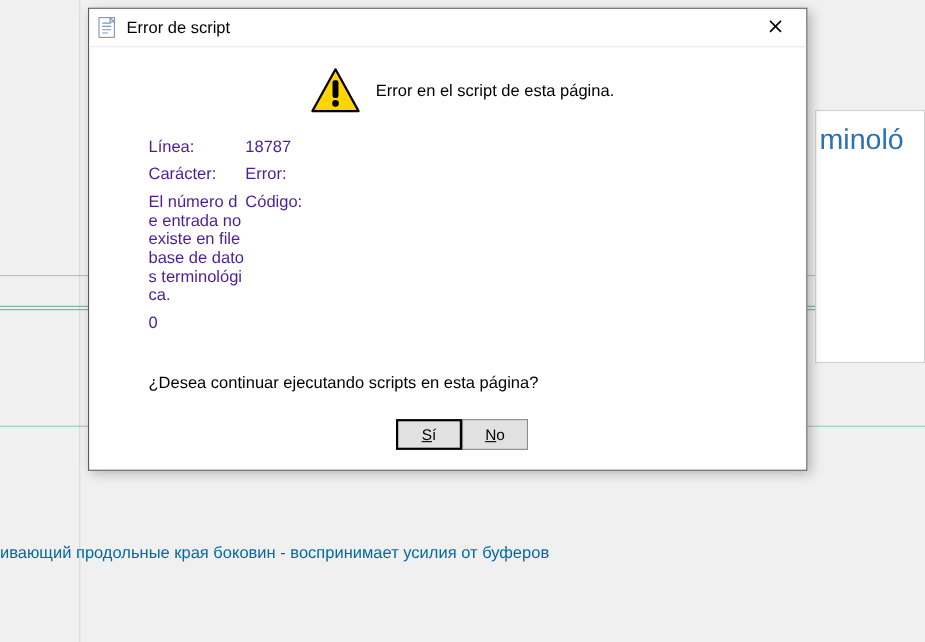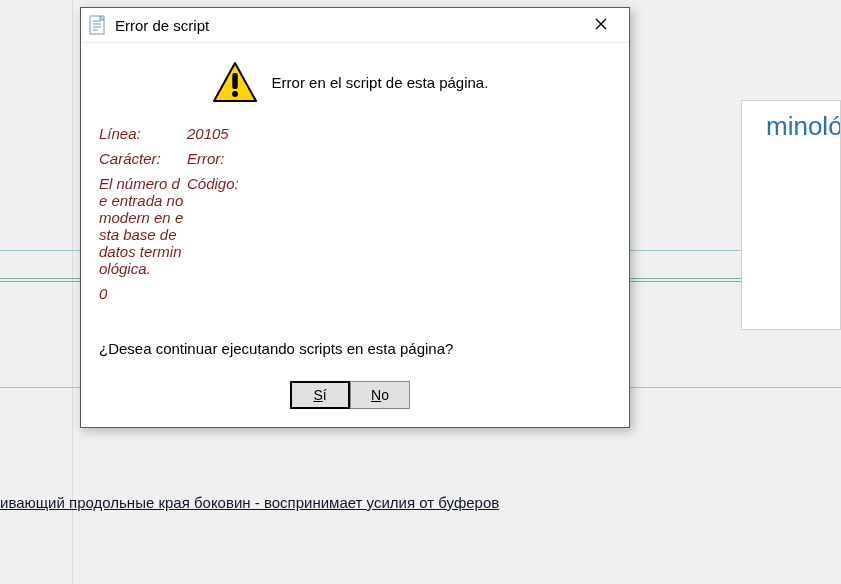--- a/index.html
+++ b/index.html
@@ -17,61 +17,60 @@
   .bg-panel {
     position: absolute;
     top: 100px;
     right: 0;
     width: 100px;
     height: 230px;
     background: #ffffff;
     border: 1px solid #d0d0d0;
     color: #2b6fb5;
     font-size: 26px;
-    padding: 10px 24px;
+    padding: 10px 3px;
     box-sizing: border-box;
     overflow: hidden;
     white-space: nowrap;
   }
   .bg-hr {
     position: absolute;
     left: 0;
     width: 100%;
     height: 1px;
     background: #9cc6cc;
   }
   .bg-hr.h1 { top: 250px; }
   .bg-hr.h2 { top: 278px; background:#6fb39b; }
   .bg-hr.h3 { top: 281px; background:#6fb39b; }
   .bg-hr.h4 { top: 387px; }
   .bg-text {
     position: absolute;
     left: 0;
     top: 494px;
-    color: #0f172a;
+    color: #0369a1;
     font-size: 15px;
     white-space: nowrap;
     font-family: Arial, sans-serif;
-    text-decoration: underline;
   }
   .bg-col {
     position: absolute;
     left: 72px;
     top: 0;
     width: 1px;
     height: 584px;
     background: #d9d9d9;
   }
 
   
   .dialog {
     position: absolute;
     left: 80px;
     top: 7px;
-    width: 550px;
+    width: 654px;
     height: 421px;
     background: #ffffff;
     border: 1px solid #5a5a5a;
     box-shadow: 3px 3px 10px rgba(0,0,0,0.25);
     box-sizing: border-box;
   }
   .titlebar {
     display: flex;
     align-items: center;
     height: 34px;
@@ -97,40 +96,39 @@
     align-items: center;
     justify-content: center;
     color: #000;
     background: transparent;
     border: none;
     cursor: pointer;
   }
   .close-btn svg { width: 12px; height: 12px; }
 
   .body {
-    padding: 18px 28px 0 18px;
+    padding: 18px 28px 0 54px;
     box-sizing: border-box;
   }
   .hero {
     display: flex;
     align-items: center;
     justify-content: center;
     gap: 14px;
     margin-bottom: 22px;
   }
   .warn-icon { width: 46px; height: 42px; flex: 0 0 auto; }
   .hero-text { font-size: 15px; color:#000; }
 
   .grid {
     display: grid;
     grid-template-columns: 88px 1fr;
     row-gap: 8px;
     font-size: 15px;
-    color: #7f1d1d;
-    font-style: italic;
+    color: #4c1d95;
   }
   .grid .lbl { white-space: nowrap; }
   .grid .val { word-break: break-all; }
 
   .question {
     text-align: left;
     margin-top: 38px;
     font-size: 15px;
     color:#000;
   }
@@ -205,26 +203,26 @@
           <polygon points="23,2 44,40 2,40" fill="#ffd400" stroke="#000" stroke-width="2" stroke-linejoin="round"></polygon>
           <rect x="20.3" y="12" width="5.4" height="16" rx="2" fill="#000"></rect>
           <circle cx="23" cy="33" r="3" fill="#000"></circle>
         </svg>
       </span>
       <span class="hero-text">Error en el script de esta página.</span>
     </div>
 
     <div class="grid">
       <div class="lbl">Línea:</div>
-      <div class="val">20105</div>
+      <div class="val">18787</div>
 
       <div class="lbl">Carácter:</div>
 
       <div class="lbl">Error:</div>
-      <div class="val">El número de entrada no modern en esta base de datos terminológica.</div>
+      <div class="val">El número de entrada no existe en file base de datos terminológica.</div>
 
       <div class="lbl">Código:</div>
       <div class="val">0</div>
 
     </div>
 
     <div class="question">¿Desea continuar ejecutando scripts en esta página?</div>
 
     <div class="buttons">
       <button class="btn default" aria-label="Sí"><span class="ul">S</span><span>í</span></button>

